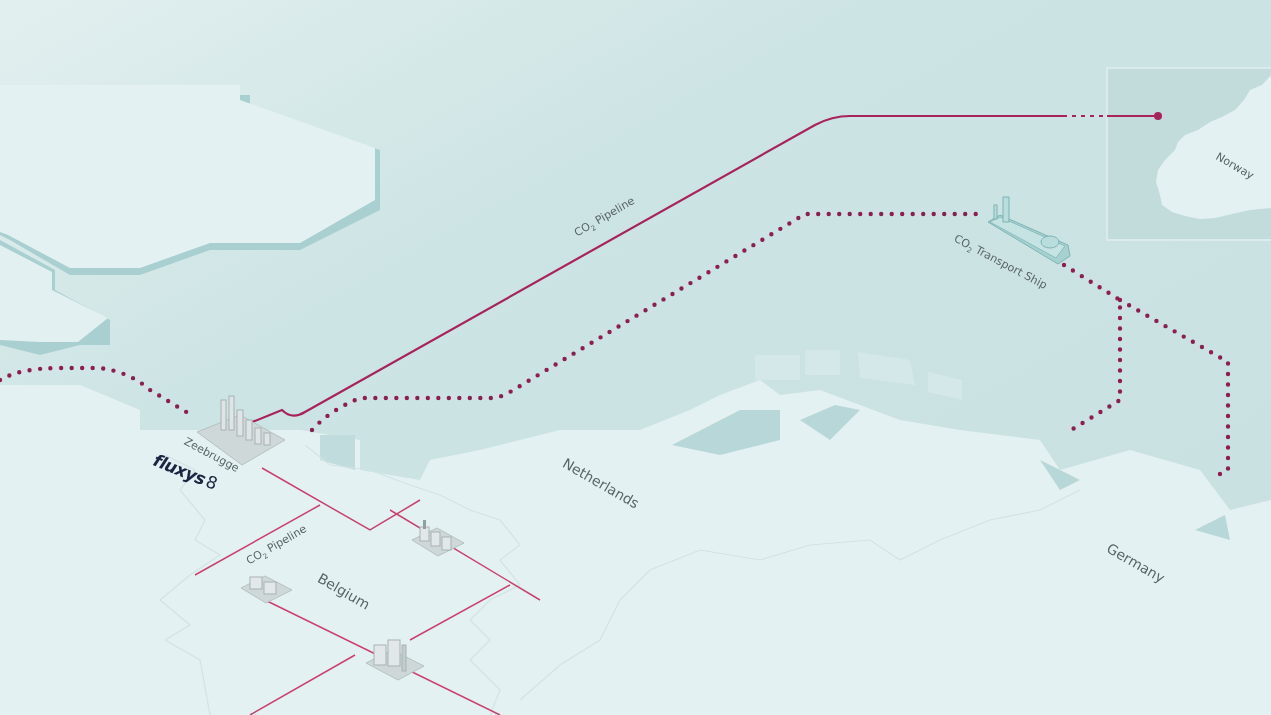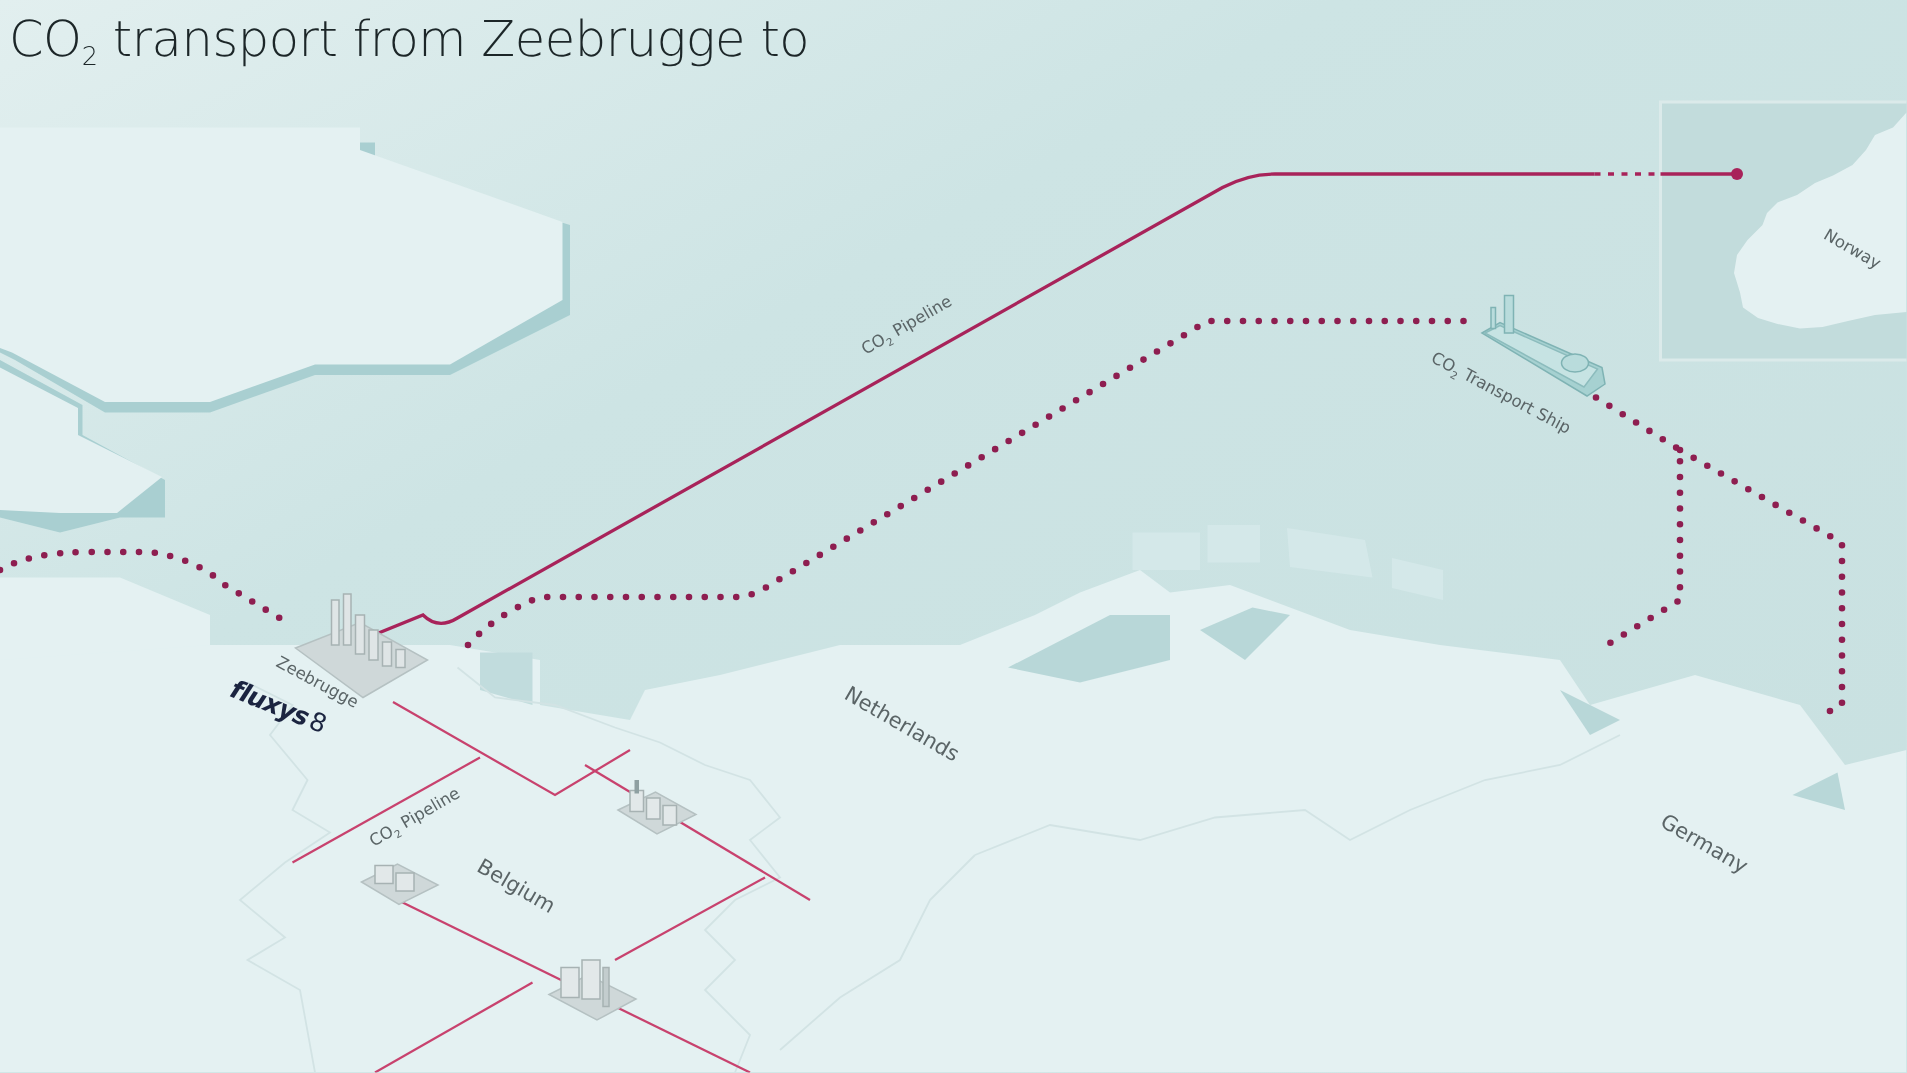--- a/index.html
+++ b/index.html
@@ -132,21 +132,20 @@
   <g>
     <path d="M988,222 L1000,215 L1068,245 L1070,256 L1058,264 Z" fill="#a6d1d1" stroke="#7fb3b4"></path>
     <path d="M990,222 L1000,217 L1065,246 L1056,258 Z" fill="#c6e3e3" stroke="#8cbcbd"></path>
     <rect x="1003" y="197" width="6" height="25" fill="#b9dcdc" stroke="#7fb3b4"></rect>
     <rect x="994" y="205" width="3" height="14" fill="#b9dcdc" stroke="#7fb3b4"></rect>
     <ellipse cx="1050" cy="242" rx="9" ry="6" fill="#b9dcdc" stroke="#7fb3b4"></ellipse>
   </g>
 </svg>
 
 <div class="title">
-  <div><span>CO</span><sub>2</sub><span> transport from Zeebrugge to</span></div>
 </div>
 
 <div class="lbl lbl-small" style="left:572px; top:228px; transform:rotate(-30deg);">
   <span>CO</span><sub>2</sub><span> Pipeline</span>
 </div>
 
 <div class="lbl lbl-small" style="left:958px; top:232px; transform:rotate(28deg);">
   <span>CO</span><sub>2</sub><span> Transport Ship</span>
 </div>
 

